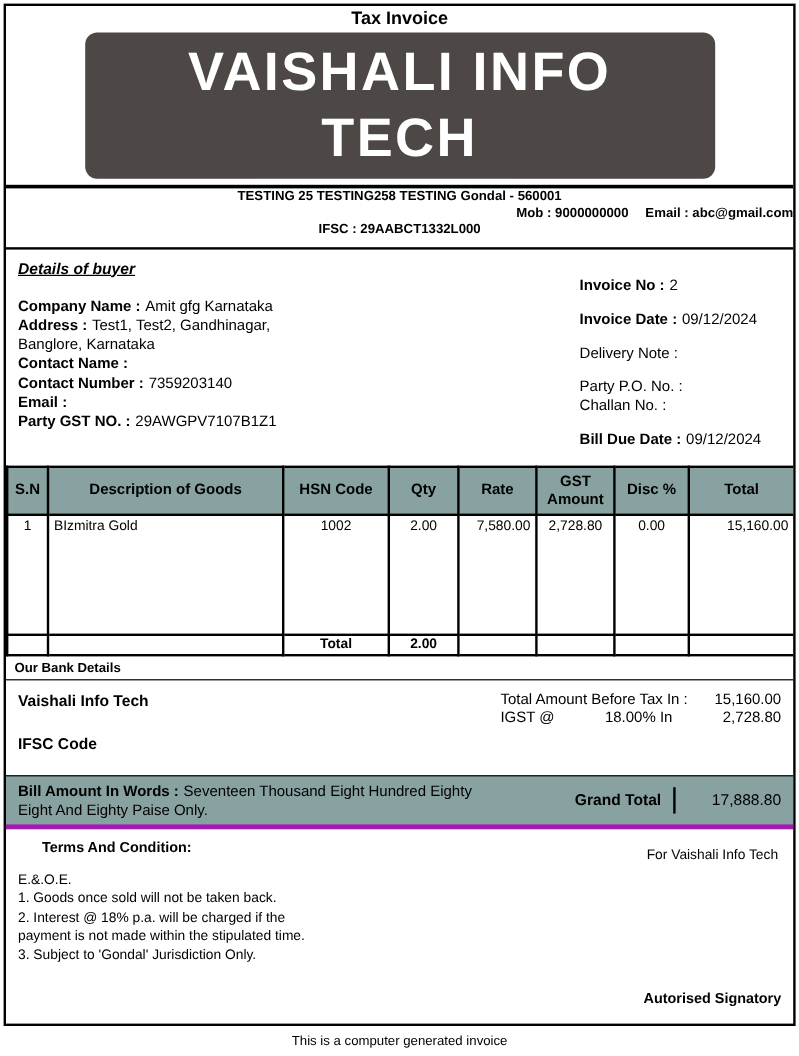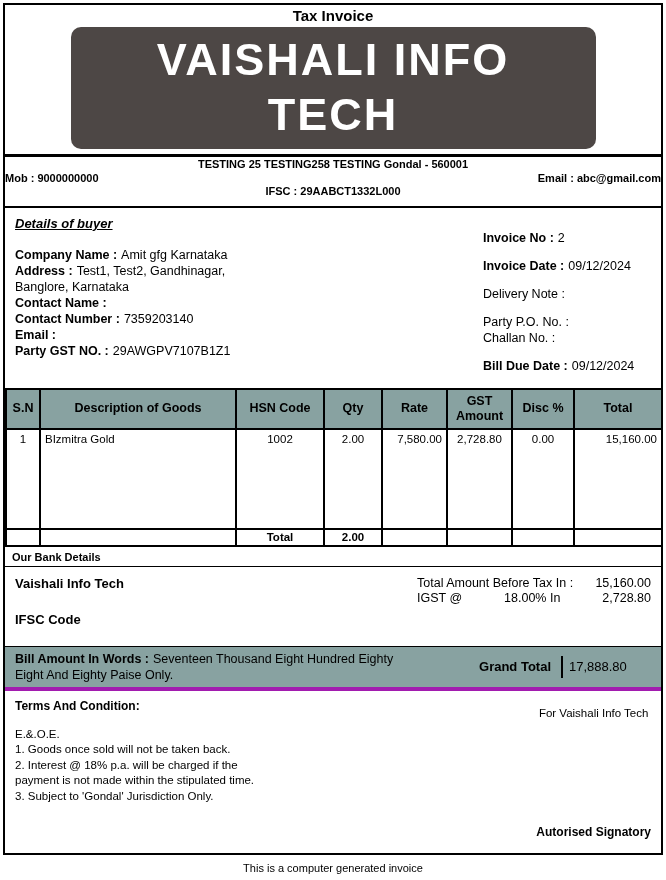--- a/index.html
+++ b/index.html
@@ -34,21 +34,21 @@
     padding: 0 28px;
   }
   .thick-rule { height: 3px; background: #000; }
   .seller-info {
     text-align: center;
     font-size: 11px; font-weight: bold;
     line-height: 13.5px;
     padding: 1px 0 7px 0;
     border-bottom: 2px solid #000;
   }
-  .seller-contact-line { display: flex; justify-content: space-between; gap: 14px; }
+  .seller-contact-line { display: flex; justify-content: flex-end; gap: 14px; }
   .buyer-section {
     display: flex;
     height: 180px;
     padding: 8px 0 0 10px;
     font-size: 12.5px;
   }
   .buyer-left { width: 243px; }
   .buyer-title {
     font-size: 13px; font-weight: bold; font-style: italic;
     text-decoration: underline;
@@ -99,28 +99,28 @@
     border-bottom: 4px solid #a21caf;
     display: flex; align-items: center;
     padding: 4px 10px;
     min-height: 42px;
   }
   .words-block { width: 398px; font-size: 12.5px; line-height: 16px; }
   .words-block b { font-weight: bold; }
   .grand-right { margin-left: auto; display: flex; align-items: center; }
   .grand-label { font-size: 13px; font-weight: bold; }
   .grand-divider { width: 2px; height: 22px; background: #000; margin: 0 6px 0 10px; }
-  .grand-value { font-size: 13px; width: 82px; }
+  .grand-value { font-size: 13px; width: 82px; text-align: right; }
   .terms-section {
     flex: 1;
     display: flex;
     padding: 8px 10px 14px 10px;
   }
   .terms-left { width: 252px; font-size: 11.5px; }
-  .terms-title { font-size: 12px; font-weight: bold; margin-bottom: 14px; }
+  .terms-title { font-size: 12px; font-weight: bold; margin-bottom: 14px; margin-left: 20px; }
   .terms-line { line-height: 15.5px; }
   .terms-right {
     margin-left: auto; text-align: right;
     display: flex; flex-direction: column; justify-content: space-between;
     font-size: 11.5px;
     padding-top: 8px;
     align-items: center;
   }
   .signatory { font-size: 12px; font-weight: bold; }
   .page-footer {

